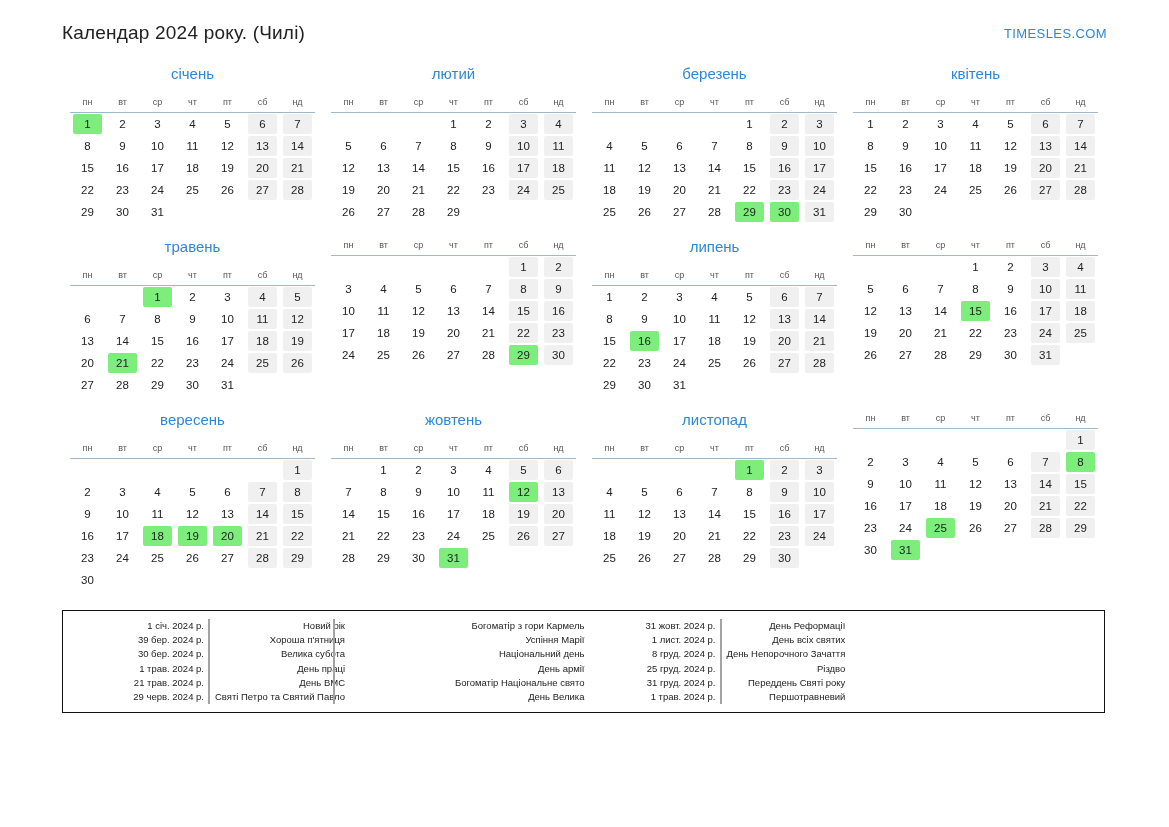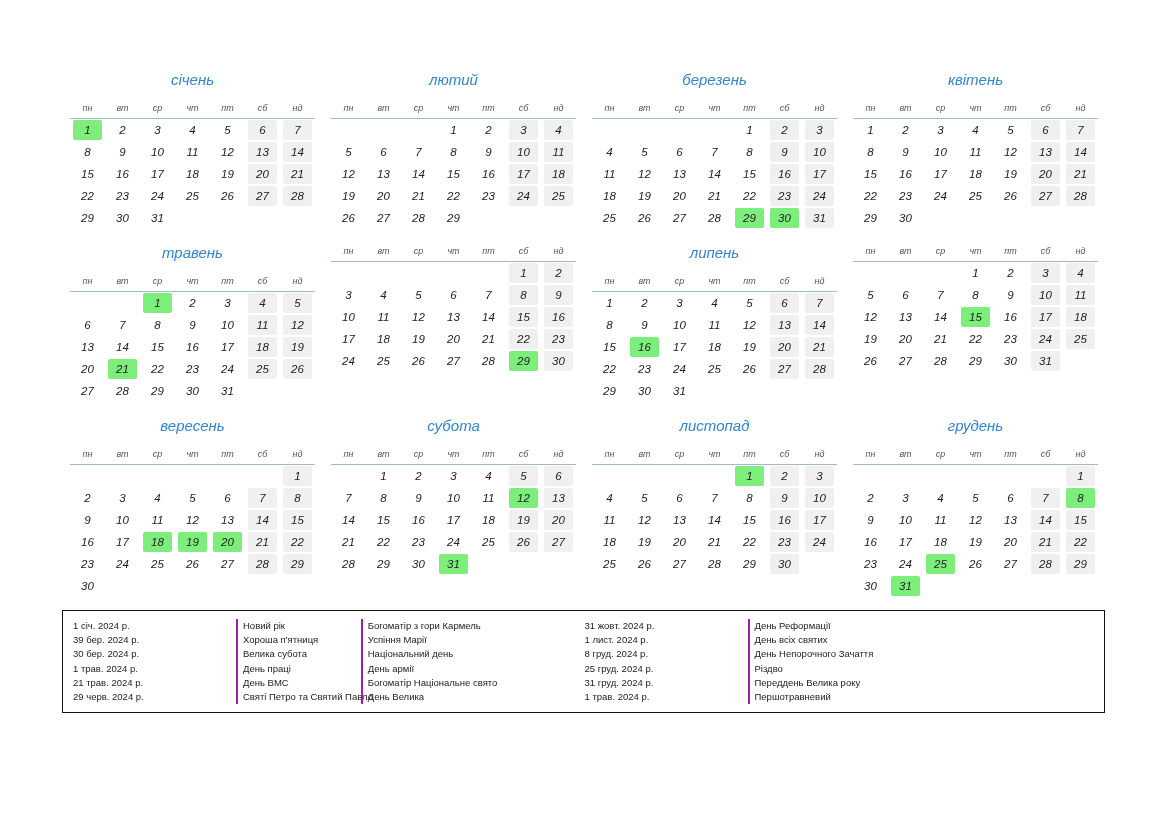--- a/index.html
+++ b/index.html
@@ -37,26 +37,25 @@
     font-weight: normal;
     letter-spacing: 0.2px;
   }
   .header-brand {
     font-size: 13px;
     color: #2f86d6;
     letter-spacing: 0.4px;
   }
   .months {
     position: absolute;
-    top: 70px;
+    top: 64px;
     left: 62px;
     width: 1046px;
     display: flex;
     flex-wrap: wrap;
-    font-style: italic;
   }
   .month {
     width: 261px;
     box-sizing: border-box;
     padding: 0 0 0 0;
     margin-bottom: 14px;
   }
   .month-name {
     text-align: center;
     color: #2f86d6;
@@ -105,20 +104,21 @@
   }
   .legend {
     position: absolute;
     left: 62px;
     top: 610px;
     width: 1043px;
     border: 1px solid #111;
     box-sizing: border-box;
     padding: 8px 8px 8px 10px;
     display: flex;
+    text-align: right;
   }
   .legend-col {
     display: flex;
     width: 25%;
     box-sizing: border-box;
   }
   .legend-dates {
     width: 131px;
     flex: none;
   }
@@ -128,30 +128,33 @@
     padding-left: 4px;
   }
   .legend-row {
     font-size: 9.5px;
     line-height: 14.2px;
     color: #222;
     white-space: nowrap;
     overflow: hidden;
   }
   .legend-names .legend-row {
-    border-left: 2px solid #a21caf;
+    border-left: 2px solid #a3a3a3;
     padding-left: 5px;
-    margin-left: 28px;
   }
 </style>
 </head>
 <body>
 
 <div class="page">
 
+  <div class="header">
+    <div class="header-title">Календар 2024 року. (Чилі)</div>
+    <div class="header-brand">TIMESLES.COM</div>
+  </div>
 
   <div class="months">
       <div class="month">
         <div class="month-name">січень</div>
         <table class="cal">
           <thead>
             <tr>
               <th>пн</th>
               <th>вт</th>
               <th>ср</th>
@@ -1359,21 +1362,21 @@
                 <span class="cell">&nbsp;</span>
               </td>
               <td class="empty">
                 <span class="cell">&nbsp;</span>
               </td>
             </tr>
           </tbody>
         </table>
       </div>
       <div class="month">
-        <div class="month-name">субота</div>
+        <div class="month-name">жовтень</div>
         <table class="cal">
           <thead>
             <tr>
               <th>пн</th>
               <th>вт</th>
               <th>ср</th>
               <th>чт</th>
               <th>пт</th>
               <th>сб</th>
               <th>нд</th>
@@ -1625,21 +1628,20 @@
                 <span class="cell">30</span>
               </td>
               <td class="empty">
                 <span class="cell">&nbsp;</span>
               </td>
             </tr>
           </tbody>
         </table>
       </div>
       <div class="month">
-        <div class="month-name">грудень</div>
         <table class="cal">
           <thead>
             <tr>
               <th>пн</th>
               <th>вт</th>
               <th>ср</th>
               <th>чт</th>
               <th>пт</th>
               <th>сб</th>
               <th>нд</th>
@@ -1825,19 +1827,19 @@
           <div class="legend-row">8 груд. 2024 р.</div>
           <div class="legend-row">25 груд. 2024 р.</div>
           <div class="legend-row">31 груд. 2024 р.</div>
           <div class="legend-row">1 трав. 2024 р.</div>
         </div>
         <div class="legend-names">
           <div class="legend-row">День Реформації</div>
           <div class="legend-row">День всіх святих</div>
           <div class="legend-row">День Непорочного Зачаття</div>
           <div class="legend-row">Різдво</div>
-          <div class="legend-row">Переддень Велика року</div>
+          <div class="legend-row">Переддень Святі року</div>
           <div class="legend-row">Першотравневий</div>
         </div>
       </div>
     </div>
 
 </div>
 
 </body></html>

